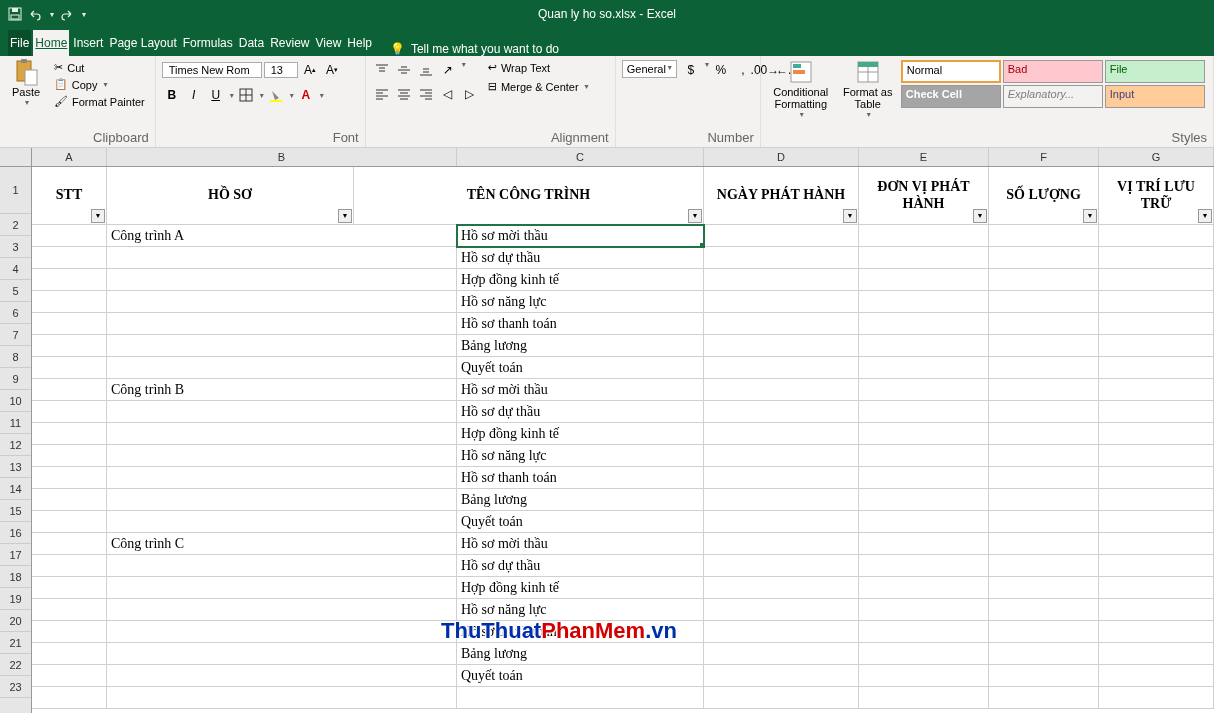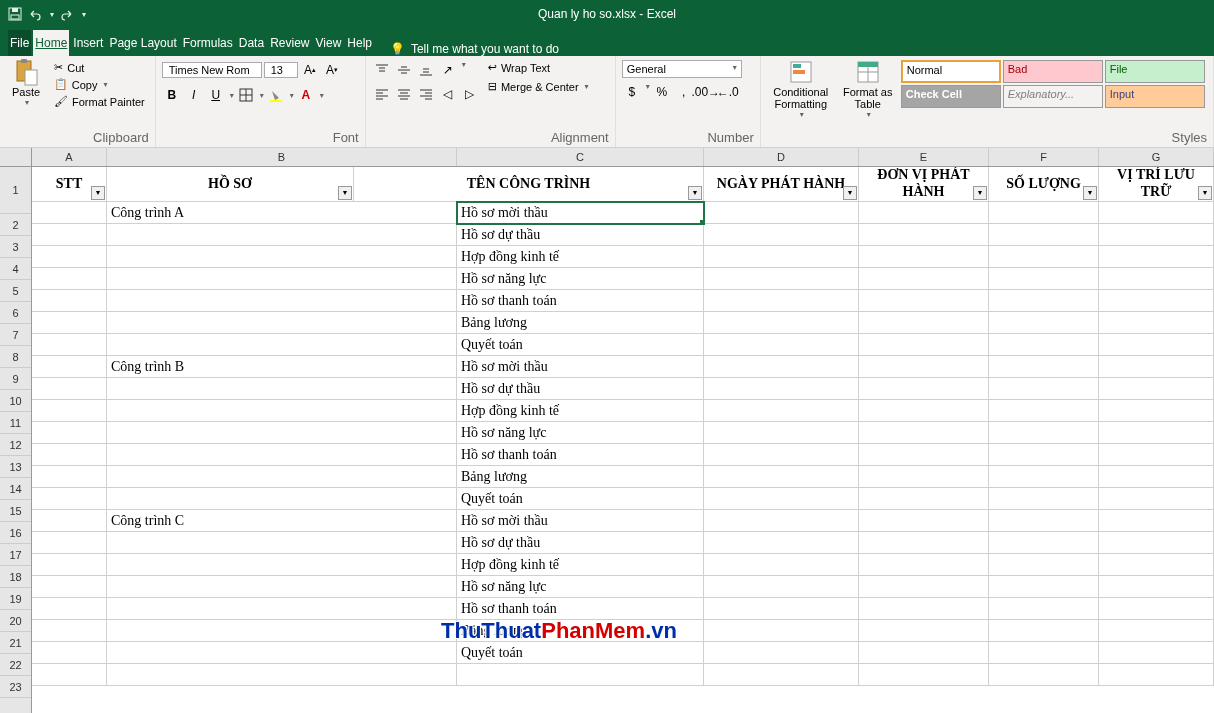--- a/index.html
+++ b/index.html
@@ -32,21 +32,21 @@
 .stylegrid { display:grid; grid-template-columns:100px 100px 60px; gap:2px; }
 .grid-area { position:absolute; top:148px; left:0; right:0; bottom:0; display:flex; }
 .rowheaders { width:34px; background:#e6e6e6; border-right:1px solid #999; }
 .rowhead { height:22px; border-bottom:1px solid #ccc; display:flex; align-items:center; justify-content:center; font-size:11px; color:#333; cursor:pointer; }
 .rowhead.tall { height:47px; }
 .selectall { height:19px; border-bottom:1px solid #999; cursor:pointer; }
 .sheet { flex:1; position:relative; }
 .colheaders { height:19px; background:#e6e6e6; display:flex; border-bottom:1px solid #999; }
 .colhead { border-right:1px solid #ccc; display:flex; align-items:center; justify-content:center; font-size:11px; color:#333; cursor:pointer; }
 .datarow { height:22px; display:flex; }
-.datarow.header { height:35px; }
+.datarow.header { height:58px; }
 .cell { border-right:1px solid #d0d0d0; border-bottom:1px solid #d0d0d0; padding:1px 4px; font-size:14px; font-family:"Times New Roman",serif; display:flex; align-items:center; position:relative; overflow:hidden; white-space:nowrap; }
 .datarow.header .cell { font-weight:bold; justify-content:center; text-align:center; line-height:1.2; white-space:normal; }
 .filterbtn { position:absolute; right:1px; bottom:1px; width:14px; height:14px; border:1px solid #999; background:#f0f0f0; font-size:7px; display:flex; align-items:center; justify-content:center; cursor:pointer; }
 .cell.selected { outline:2px solid #217346; outline-offset:-1px; z-index:2; }
 .selhandle { position:absolute; right:-3px; bottom:-3px; width:6px; height:6px; background:#217346; z-index:3; }
 .colA{width:75px}.colB{width:350px}.colC{width:247px}.colD{width:155px}.colE{width:130px}.colF{width:110px}.colG{width:115px}
 .watermark { position:absolute; top:618px; left:441px; font-size:22px; font-weight:bold; font-family:Arial; color:#002ea8; text-shadow:-1px -1px 0 #fff,1px -1px 0 #fff,-1px 1px 0 #fff,1px 1px 0 #fff; z-index:10; }
 .watermark .red { color:#d40000; }
 svg { display:block; }
 </style>
@@ -228,21 +228,21 @@
             <span>⊟</span>
             <span>Merge &amp; Center</span>
             <span class="dropdown-arrow">▾</span>
           </div>
       </div>
     </div>
     <div class="group-label">Alignment</div>
   </div>
 
   <div class="group" style="width:145px">
-    <div class="group-content" style="flex-direction:column;gap:4px">
+    <div class="group-content" style="flex-direction:row;gap:4px">
       <div class="numcombo">
           <span>General</span>
           <span class="dropdown-arrow">▾</span>
         </div>
       <div style="display:flex;gap:2px">
         <span class="iconbtn">$</span>
           <span class="dropdown-arrow">▾</span>
         <span class="iconbtn">%</span>
         <span class="iconbtn">,</span>
         <span class="iconbtn">.00→</span>

